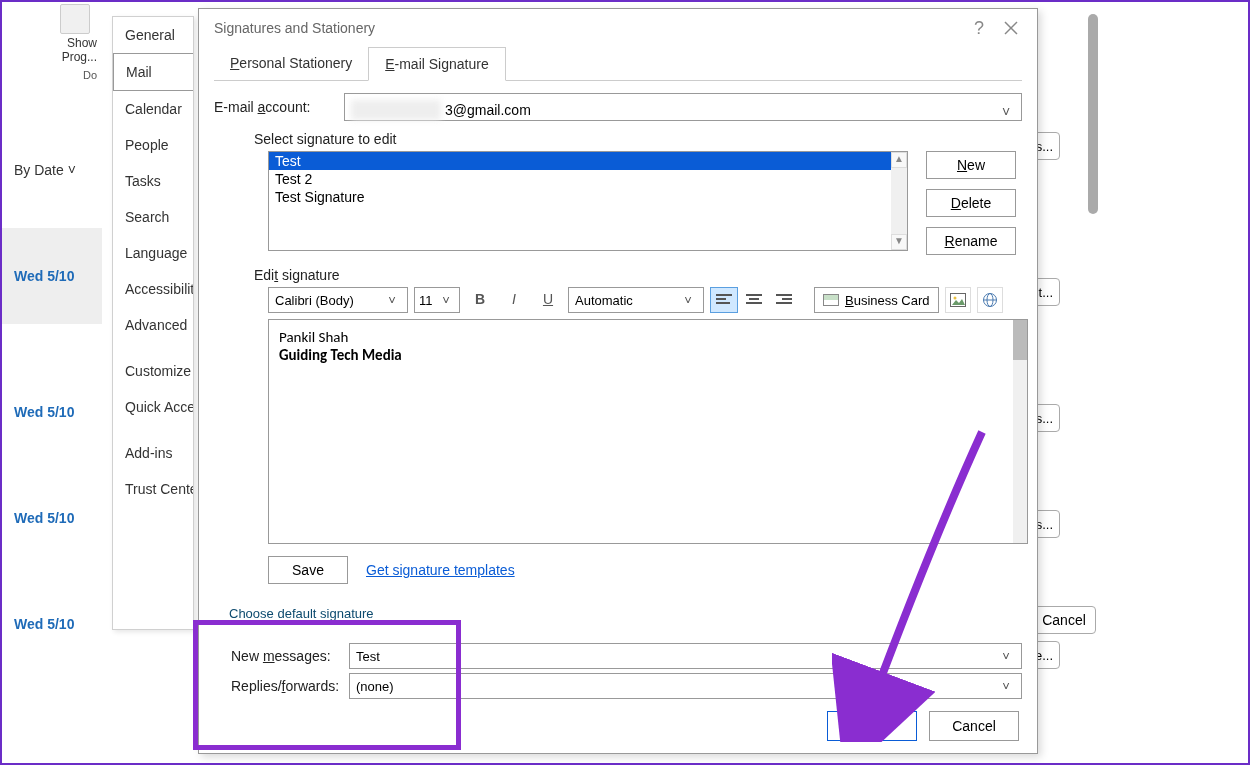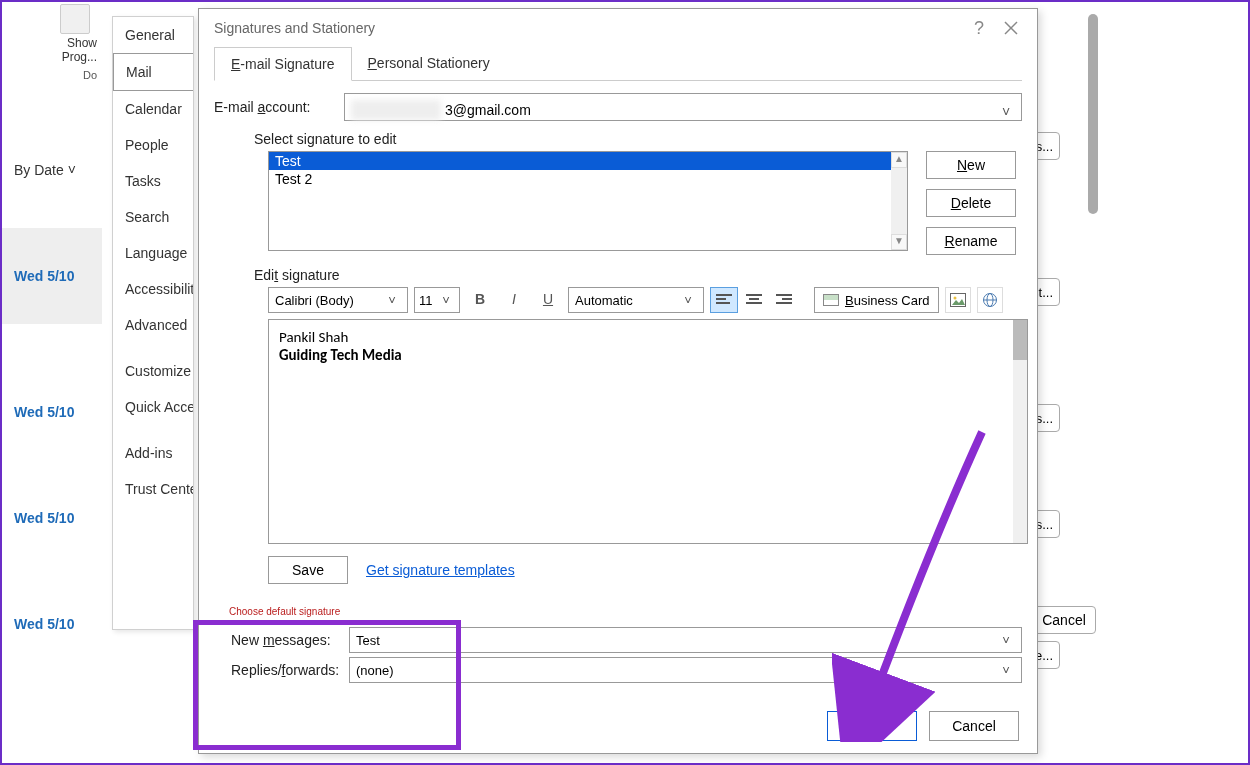--- a/index.html
+++ b/index.html
@@ -79,21 +79,21 @@
 .editor-scroll { position: absolute; right: 0; top: 0; width: 14px; height: 100%; background: #f0f0f0; }
 .editor-thumb { position: absolute; top: 0; right: 0; width: 14px; height: 40px; background: #bbb; }
 
 .save-row { display: flex; align-items: center; gap: 18px; margin: 8px 0 0 54px; }
 .save-btn { width: 80px; height: 28px; border: 1px solid #999; background: #fff; font-size: 14px; cursor: pointer; }
 .tpl-link { color: #0a5cd6; text-decoration: underline; font-size: 14px; cursor: pointer; }
 
 .highlight-box { position: absolute; border: 5px solid #8a2dd0; left: -6px; top: 573px; width: 268px; height: 130px; pointer-events: none; z-index: 5; }
 
 .default-sig-section { margin: 22px 0 0 15px; }
-.default-sig-title { font-size: 10px; color: #b91c1c; margin-bottom: 10px; }
+.default-sig-title { font-size: 13px; color: #0c4a6e; margin-bottom: 22px; }
 .default-row { display: flex; align-items: center; margin-bottom: 4px; }
 .default-label { width: 120px; font-size: 14px; color: #222; text-align: left; padding-left: 2px; }
 .default-select { flex: 1; max-width: 674px; height: 26px; border: 1px solid #999; display: flex; align-items: center; justify-content: space-between; padding: 0 6px; font-size: 13px; background: #fff; }
 
 .dialog-footer { position: absolute; bottom: 12px; right: 18px; display: flex; gap: 12px; }
 .footer-btn { width: 90px; height: 30px; border: 1px solid #999; background: #fff; font-size: 14px; cursor: pointer; }
 .footer-btn-primary { border: 1px solid #0a5cd6; }
 
 .arrow-svg { position: absolute; top: 420px; left: 830px; width: 180px; height: 320px; pointer-events: none; z-index: 10; }
 
@@ -181,25 +181,25 @@
       <svg viewBox="0 0 14 14">
           <line x1="1" y1="1" x2="13" y2="13"></line>
           <line x1="13" y1="1" x2="1" y2="13"></line>
         </svg>
     </div>
   </div>
 
   <div class="dialog-body">
 
     <div class="tabs">
+      <div class="tab">
+        <span class="tab-u">P</span><span>ersonal Stationery</span>
+      </div>
       <div class="tab tab-active">
         <span class="tab-u">E</span><span>-mail Signature</span>
-      </div>
-      <div class="tab">
-        <span class="tab-u">P</span><span>ersonal Stationery</span>
       </div>
     </div>
 
     <div class="row">
       <div class="label-col">
         <span>E-mail </span><span class="tab-u">a</span><span>ccount:</span>
       </div>
       <div class="account-select">
         <div style="display:flex;align-items:center">
           <div class="account-blur"></div>
@@ -209,20 +209,21 @@
       </div>
     </div>
 
     <div class="sig-select-label">Select signature to edit</div>
 
     <div class="sig-row">
       <div class="sig-listbox">
         <div class="sig-list-inner">
           <div class="sig-item sig-item-selected">Test</div>
           <div class="sig-item">Test 2</div>
+          <div class="sig-item">Test Signature</div>
         </div>
         <div class="sig-scrollbar">
           <div class="sig-scroll-btn">▲</div>
           <div class="sig-scroll-btn">▼</div>
         </div>
       </div>
       <div class="sig-buttons">
         <button class="sig-btn"><span class="tab-u">N</span><span>ew</span></button>
         <button class="sig-btn"><span class="tab-u">D</span><span>elete</span></button>
         <button class="sig-btn"><span class="tab-u">R</span><span>ename</span></button>

